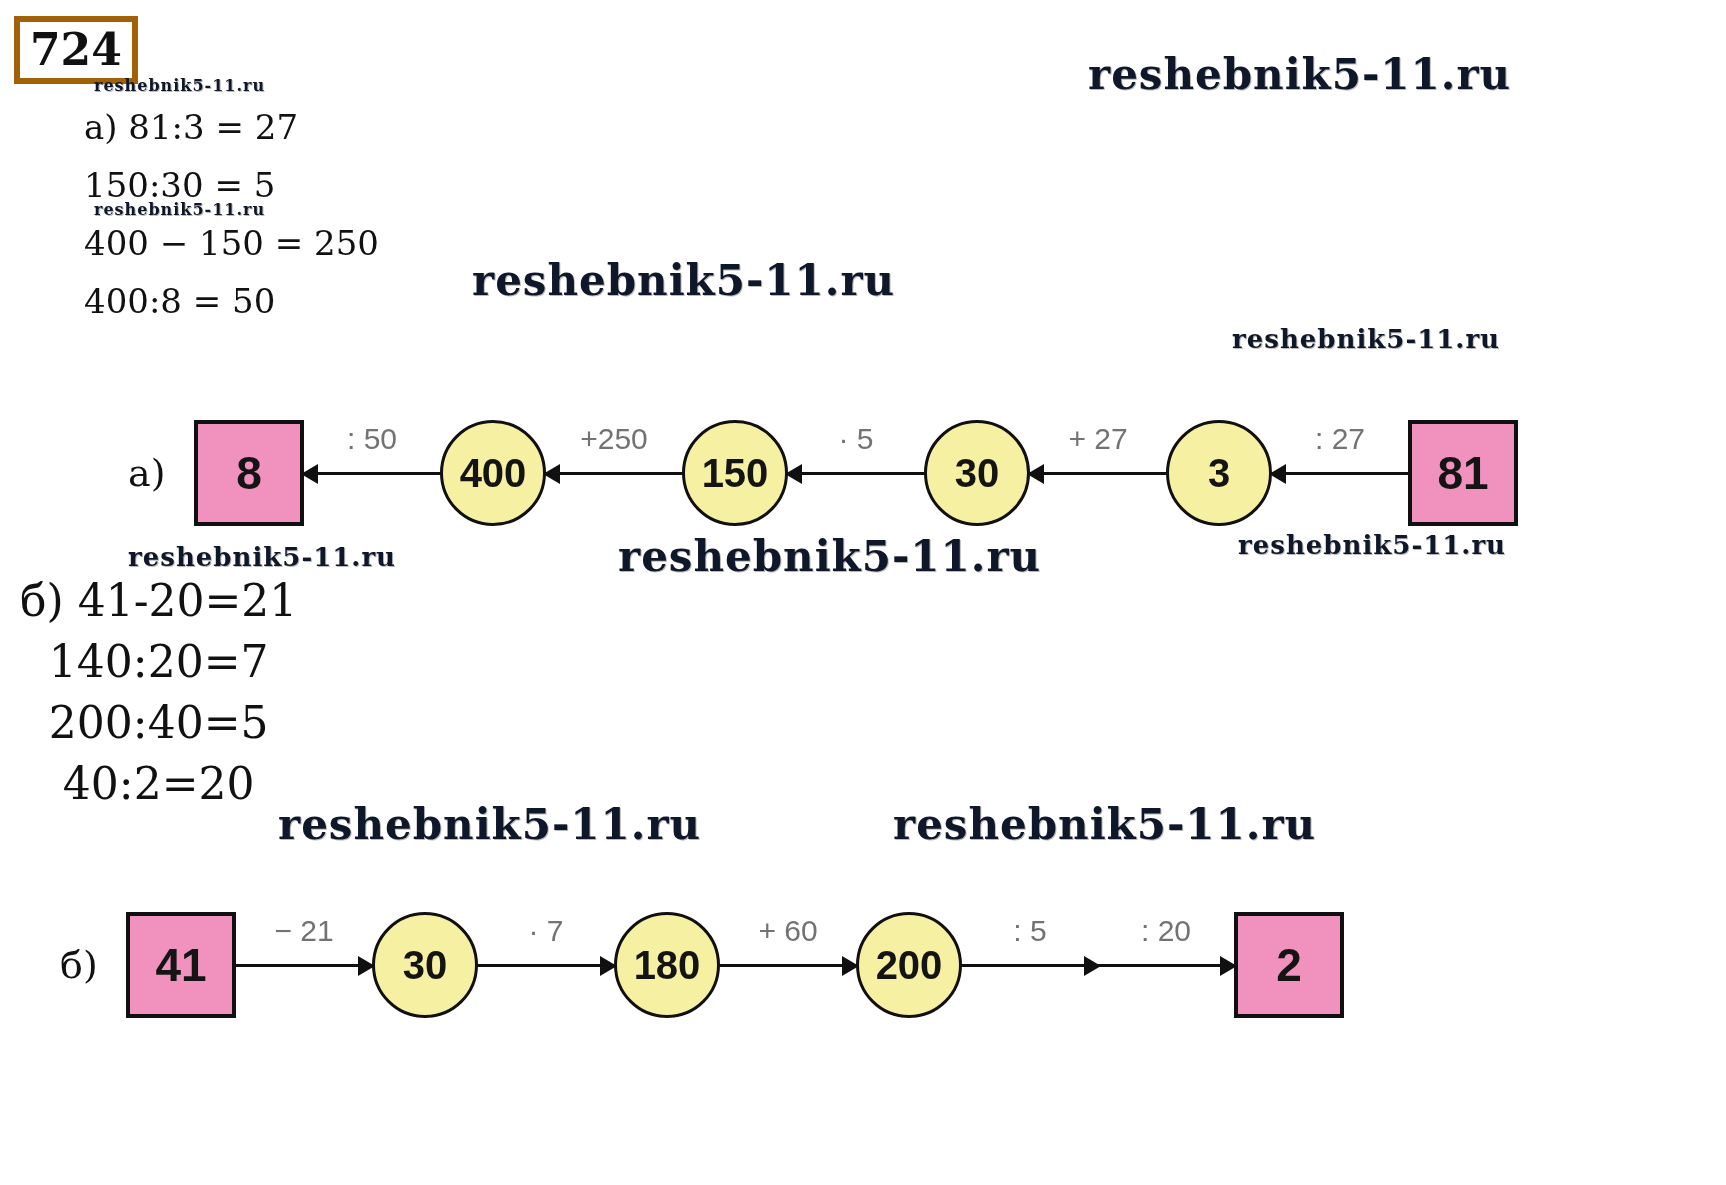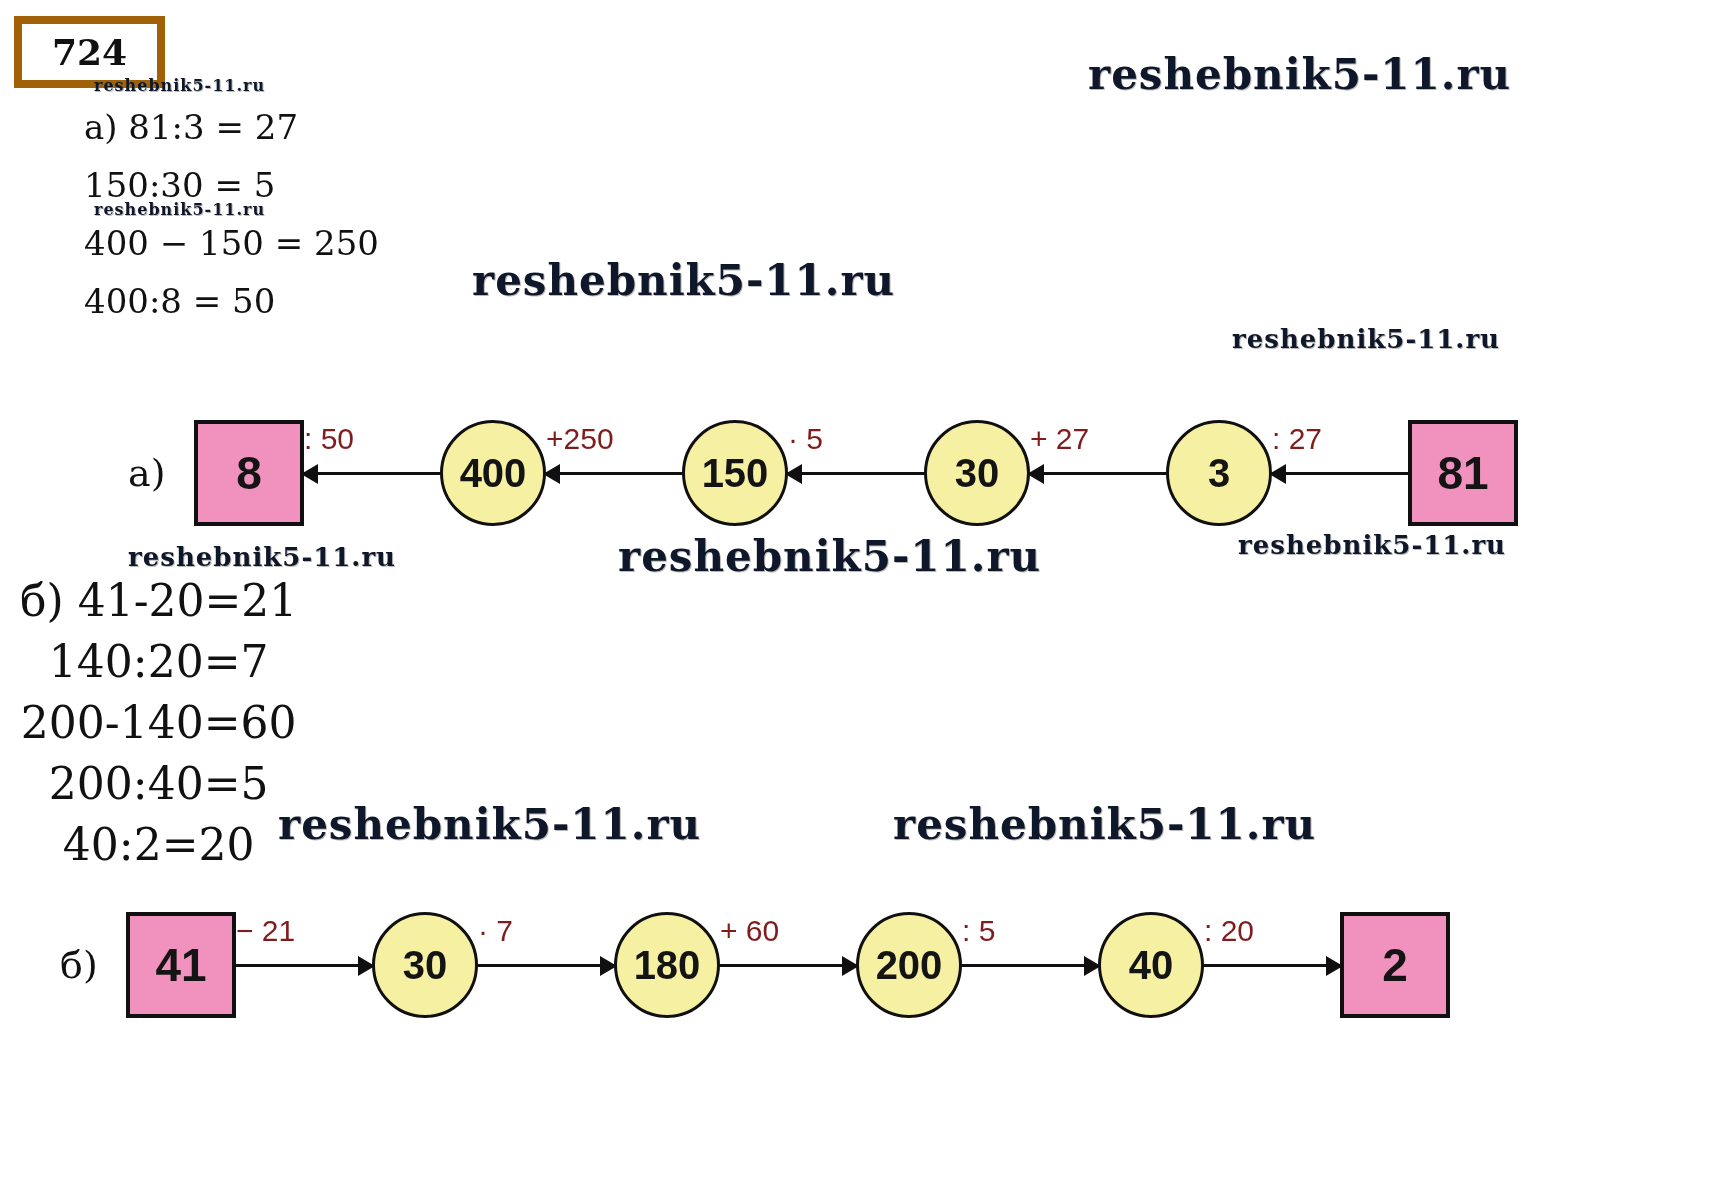--- a/index.html
+++ b/index.html
@@ -5,22 +5,22 @@
   html, body { margin:0; padding:0; background:#ffffff; }
   .page {
     position:relative; width:1726px; height:1185px; background:#ffffff;
     font-family:"DejaVu Serif", serif; color:var(--ink, #111);
     overflow:hidden;
   }
 
   
   .problem-number {
     position:absolute; left:14px; top:16px;
-    border:8px solid #a16207; padding:0 30px;
-    font-size:36px; font-weight:bold; line-height:56px;
+    border:6px solid #a16207; padding:0 10px;
+    font-size:44px; font-weight:bold; line-height:56px;
   }
 
   
   .wm {
     position:absolute; white-space:nowrap; font-weight:bold;
     color:#0f172a; text-shadow:1px 1px 0 rgba(130,130,130,.55);
     letter-spacing:1px;
   }
   .wm-sm { font-size:16px; }
   .wm-md { font-size:26px; }
@@ -60,21 +60,21 @@
     width:100px; height:100px; border:3px solid #101010; border-radius:50%;
     background:var(--circle-fill, #f6f0a2); font-size:40px;
   }
 
   .connector {
     position:relative; flex:none; width:136px; height:106px;
     font-family:"Liberation Sans", sans-serif;
   }
   .connector .op {
     position:absolute; top:2px; left:0; width:100%;
-    font-size:30px; color:#7f1d1d; white-space:nowrap;
+    text-align:center; font-size:30px; color:#737373; white-space:nowrap;
   }
   .connector .line {
     position:absolute; left:-3px; right:-3px; top:52px; height:3px; background:#101010;
   }
   .dir-left .connector .line::before {
     content:""; position:absolute; left:0; top:-8px; width:0; height:0;
     border-top:10px solid transparent; border-bottom:10px solid transparent;
     border-right:17px solid #101010;
   }
   .dir-right .connector .line::after {
@@ -145,21 +145,20 @@
       <span class="op">: 27</span>
       <span class="line"></span>
     </div>
 
     <div class="node square">81</div>
   </div>
 
   <div class="equations eq-b">
     <div class="eq">б) 41-20=21</div>
     <div class="eq">140:20=7</div>
-    <div class="eq">200-140=60</div>
     <div class="eq">200:40=5</div>
     <div class="eq">40:2=20</div>
   </div>
 
   <div class="chain chain-b dir-right">
     <div class="chain-label">б)</div>
 
     <div class="node square">41</div>
 
     <div class="connector">
@@ -181,21 +180,20 @@
       <span class="line"></span>
     </div>
 
     <div class="node circle">200</div>
 
     <div class="connector">
       <span class="op">: 5</span>
       <span class="line"></span>
     </div>
 
-    <div class="node circle">40</div>
 
     <div class="connector">
       <span class="op">: 20</span>
       <span class="line"></span>
     </div>
 
     <div class="node square">2</div>
   </div>
 
 </div>

